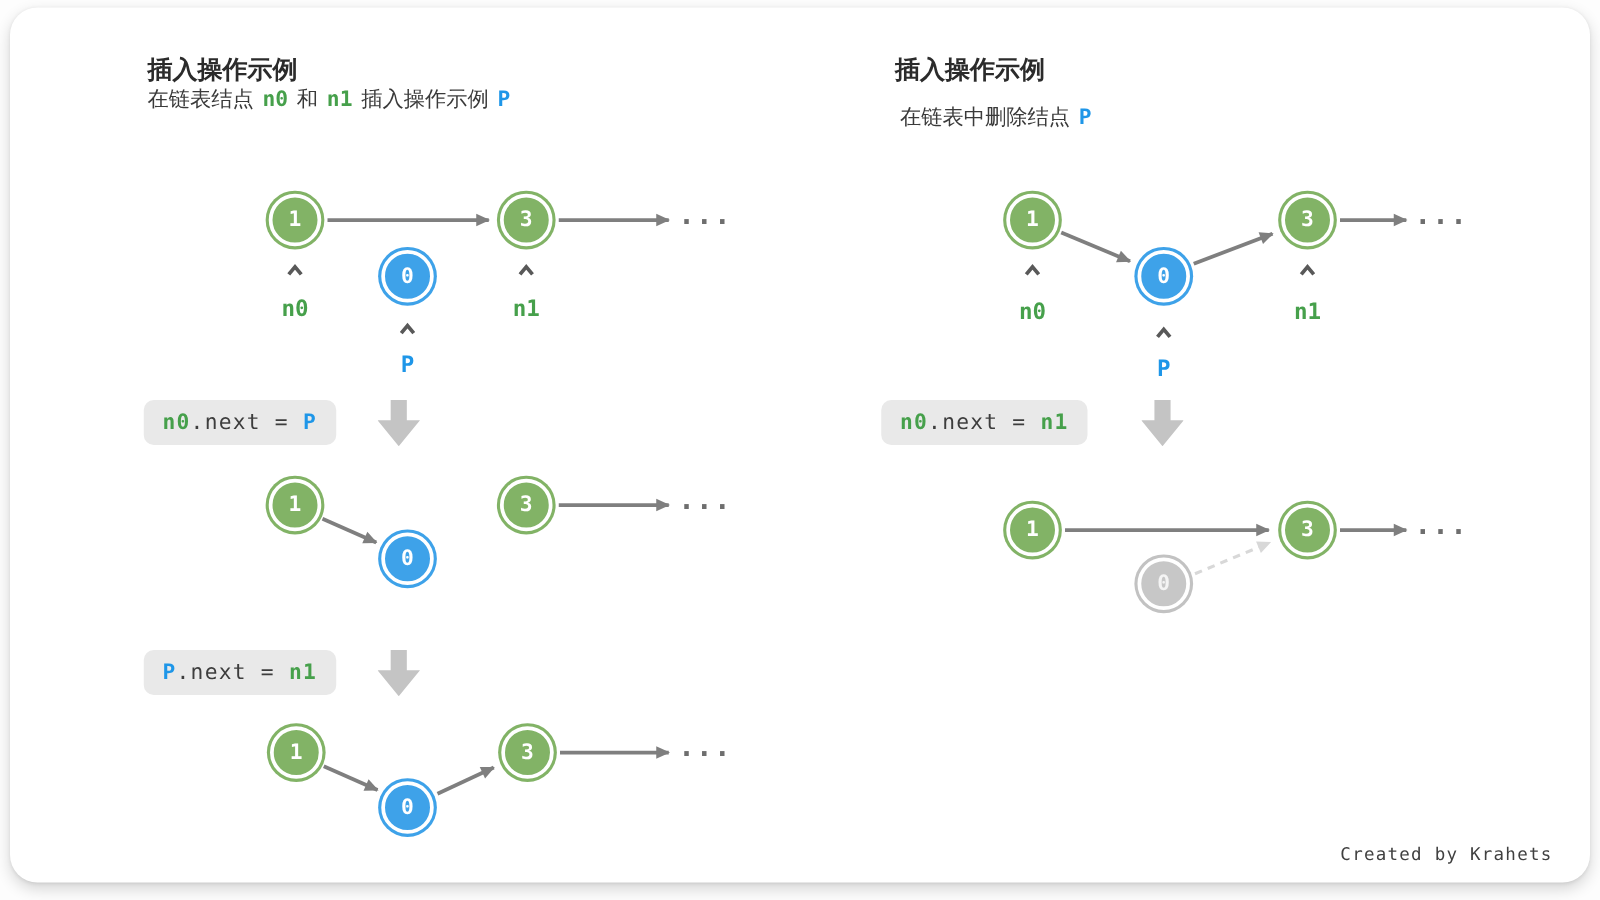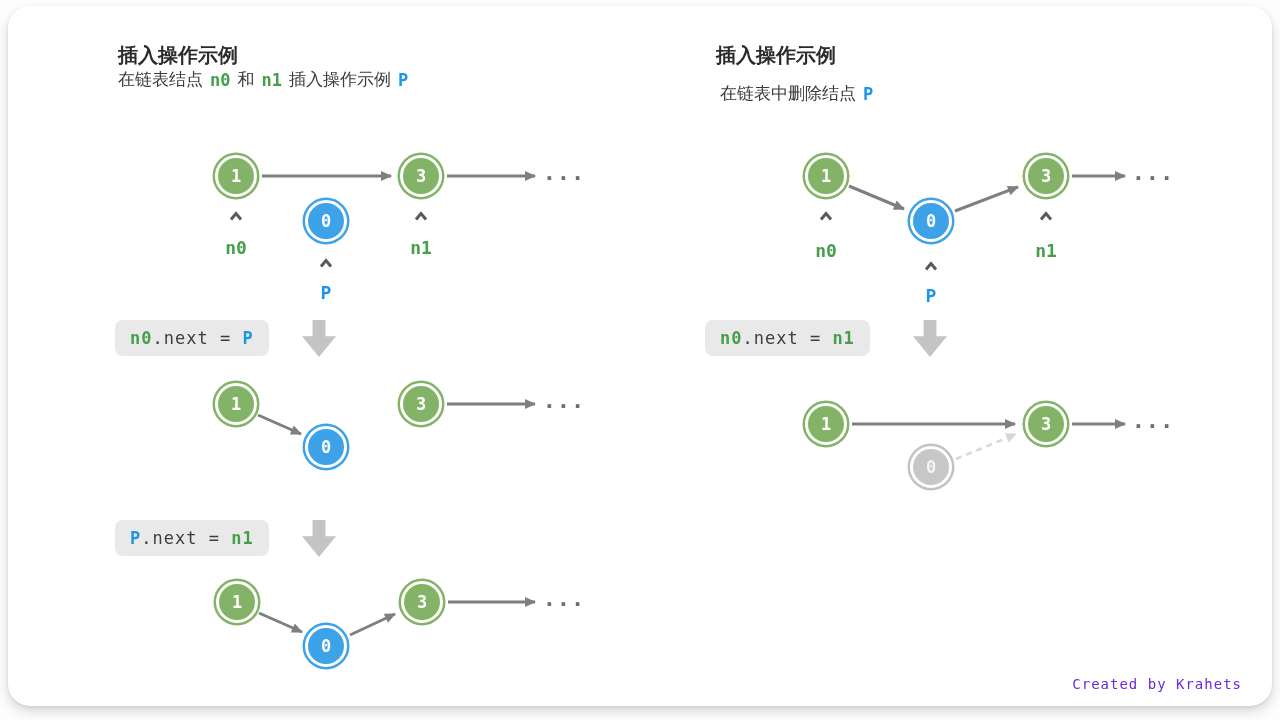--- a/index.html
+++ b/index.html
@@ -32,21 +32,21 @@
   .codebox .green-t,.codebox .blue-t{font-weight:700;}
 
   .downarrow{position:absolute;width:34px;height:37px;background:#c4c4c4;
     clip-path:polygon(31% 0,69% 0,69% 44%,100% 44%,50% 100%,0 44%,31% 44%);}
 
   .dots{position:absolute;transform:translateX(-50%);line-height:22px;
     font-family:"DejaVu Sans Mono","Liberation Mono",monospace;font-weight:700;font-size:22px;
     color:#6e6e6e;letter-spacing:1px;}
 
   .credit{position:absolute;right:38px;top:676px;letter-spacing:1px;
-    font-family:"DejaVu Sans Mono","Liberation Mono",monospace;font-size:14px;color:#6d28d9;}
+    font-family:"DejaVu Sans Mono","Liberation Mono",monospace;font-size:14px;color:#404040;}
 </style>
 </head>
 <body>
 
 <div class="card"></div>
 
 <div class="stage">
 
   <svg class="arrows" viewBox="0 0 1280 720">
     <defs>

